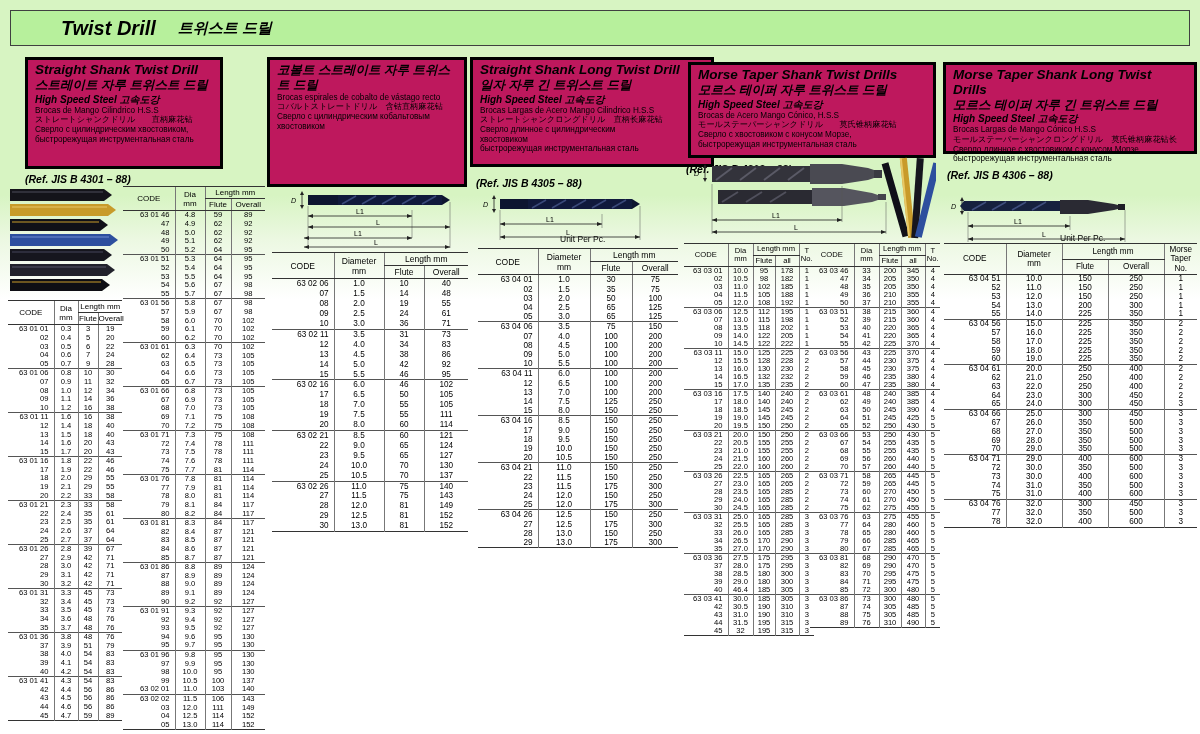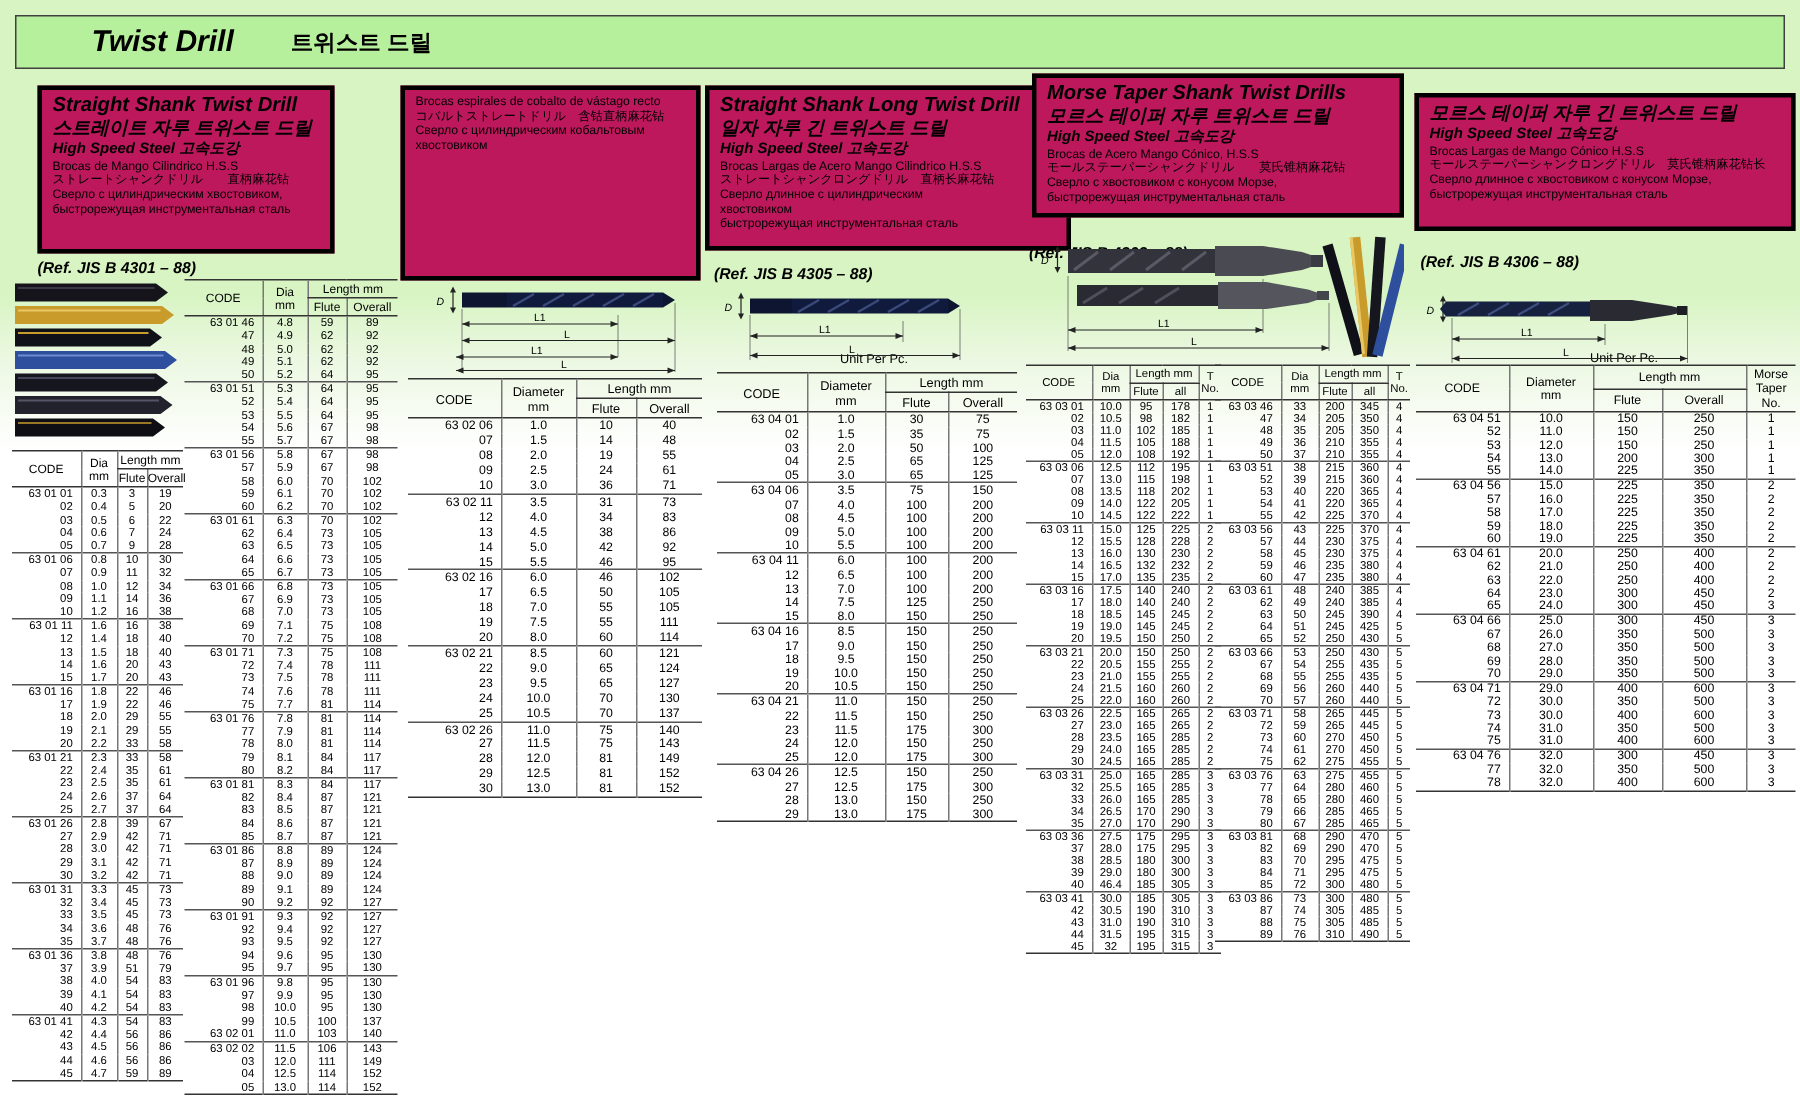--- a/index.html
+++ b/index.html
@@ -7,21 +7,21 @@
     width:1200px;height:734px;position:relative;overflow:hidden;
     font-family:"Liberation Sans",sans-serif;color:#000;
     background:linear-gradient(180deg,#d7f4c2 0px,#d7f4c2 195px,#ecf8e2 240px,#ffffff 300px,#ffffff 100%);
   }
   .banner{
     position:absolute;left:10px;top:10px;width:1180px;height:36px;
     background:#b7f09c;border:1px solid #404040;box-sizing:border-box;
     display:flex;align-items:center;
   }
   .banner .ten{font-style:italic;font-weight:bold;font-size:20px;margin-left:50px;}
-  .banner .tko{font-weight:bold;font-size:15px;margin-left:38px;text-align:right;}
+  .banner .tko{font-style:italic;font-weight:bold;font-size:15px;margin-left:22px;text-align:right;}
   .shead{
     position:absolute;background:#be185d;border:3px solid #000;box-sizing:border-box;
     padding:3px 7px 2px 7px;
   }
   .shead .en{font-style:italic;font-weight:bold;font-size:13.5px;line-height:1.1;}
   .shead .ko{font-style:italic;font-weight:bold;font-size:12.5px;line-height:1.18;}
   .shead .hss{font-style:italic;font-weight:bold;font-size:10px;line-height:1.2;margin-top:1px;}
   .shead .sm{font-size:8.2px;line-height:1.18;white-space:pre-line;}
   .ref{position:absolute;font-style:italic;font-weight:bold;font-size:10.5px;}
   .unit{position:absolute;font-size:8.5px;}
@@ -63,47 +63,49 @@
   <div class="en">Straight Shank Twist Drill</div>
   <div class="ko">스트레이트 자루 트위스트 드릴</div>
   <div class="hss">High Speed Steel 고속도강</div>
   <div class="sm">Brocas de Mango Cilindrico H.S.S</div>
   <div class="sm">ストレートシャンクドリル　　直柄麻花钻</div>
   <div class="sm">Сверло с цилиндрическим хвостовиком,
 быстрорежущая инструментальная сталь</div>
 </div>
 
 <div class="shead" style="left:267px;top:57px;width:200px;height:130px;">
+  <div class="ko">코볼트 스트레이트 자루 트위스트 드릴</div>
   <div class="sm">Brocas espirales de cobalto de vástago recto</div>
   <div class="sm">コバルトストレートドリル　含钴直柄麻花钻</div>
   <div class="sm">Сверло с цилиндрическим кобальтовым хвостовиком</div>
 </div>
 
 <div class="shead" style="left:470px;top:57px;width:244px;height:110px;">
   <div class="en">Straight Shank Long Twist Drill</div>
   <div class="ko">일자 자루 긴 트위스트 드릴</div>
   <div class="hss">High Speed Steel 고속도강</div>
   <div class="sm">Brocas Largas de Acero Mango Cilindrico H.S.S</div>
   <div class="sm">ストレートシャンクロングドリル　直柄长麻花钻</div>
   <div class="sm">Сверло длинное с цилиндрическим
 хвостовиком
 быстрорежущая инструментальная сталь</div>
 </div>
 
-<div class="shead" style="left:688px;top:49px;width:248px;height:96px;">
+<div class="shead" style="left:688px;top:62px;width:248px;height:96px;">
   <div class="en">Morse Taper Shank Twist Drills</div>
   <div class="ko">모르스 테이퍼 자루 트위스트 드릴</div>
   <div class="hss">High Speed Steel 고속도강</div>
   <div class="sm">Brocas de Acero Mango Cónico, H.S.S</div>
   <div class="sm">モールステーパーシャンクドリル　　莫氏锥柄麻花钻</div>
   <div class="sm">Сверло с хвостовиком с конусом Морзе,
 быстрорежущая инструментальная сталь</div>
 </div>
 
 <div class="shead" style="left:943px;top:62px;width:254px;height:92px;">
+  <div class="en">Morse Taper Shank Long Twist Drills</div>
   <div class="ko">모르스 테이퍼 자루 긴 트위스트 드릴</div>
   <div class="hss">High Speed Steel 고속도강</div>
   <div class="sm">Brocas Largas de Mango Cónico H.S.S</div>
   <div class="sm">モールステーパーシャンクロングドリル　莫氏锥柄麻花钻长</div>
   <div class="sm">Сверло длинное с хвостовиком с конусом Морзе,
 быстрорежущая инструментальная сталь</div>
 </div>
 
 <div class="ref" style="left:25px;top:173px;">(Ref. JIS B 4301 – 88)</div>
 <div class="ref" style="left:476px;top:177px;">(Ref. JIS B 4305 – 88)</div>

